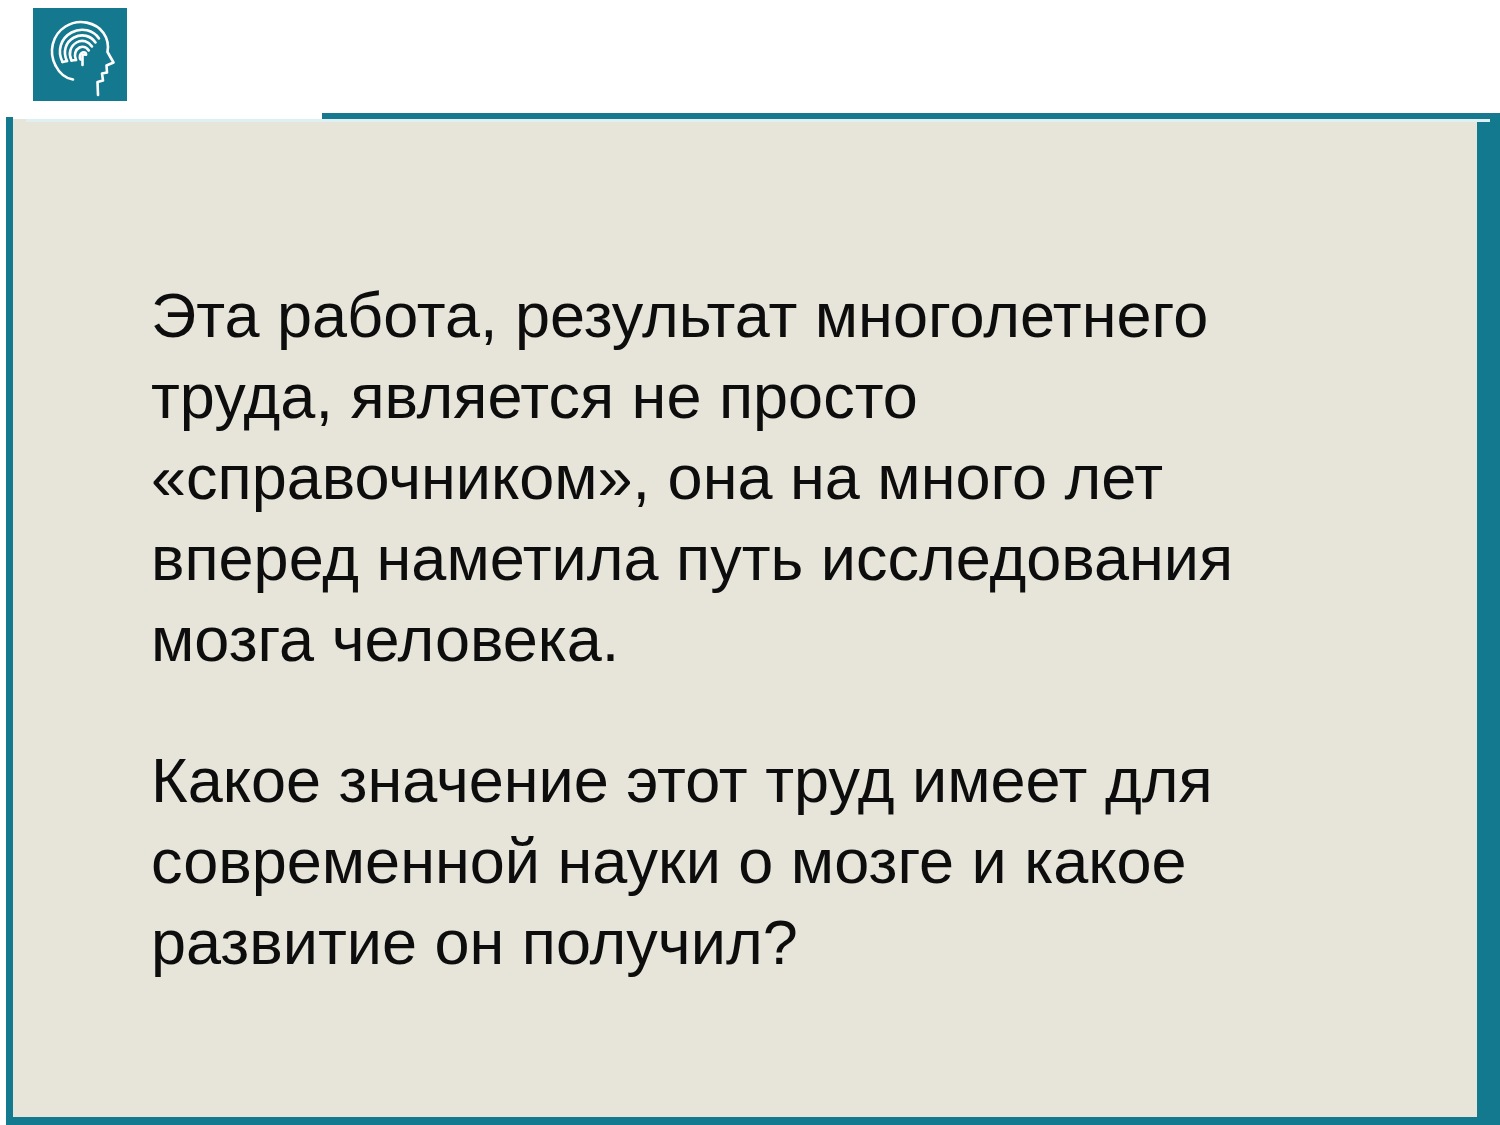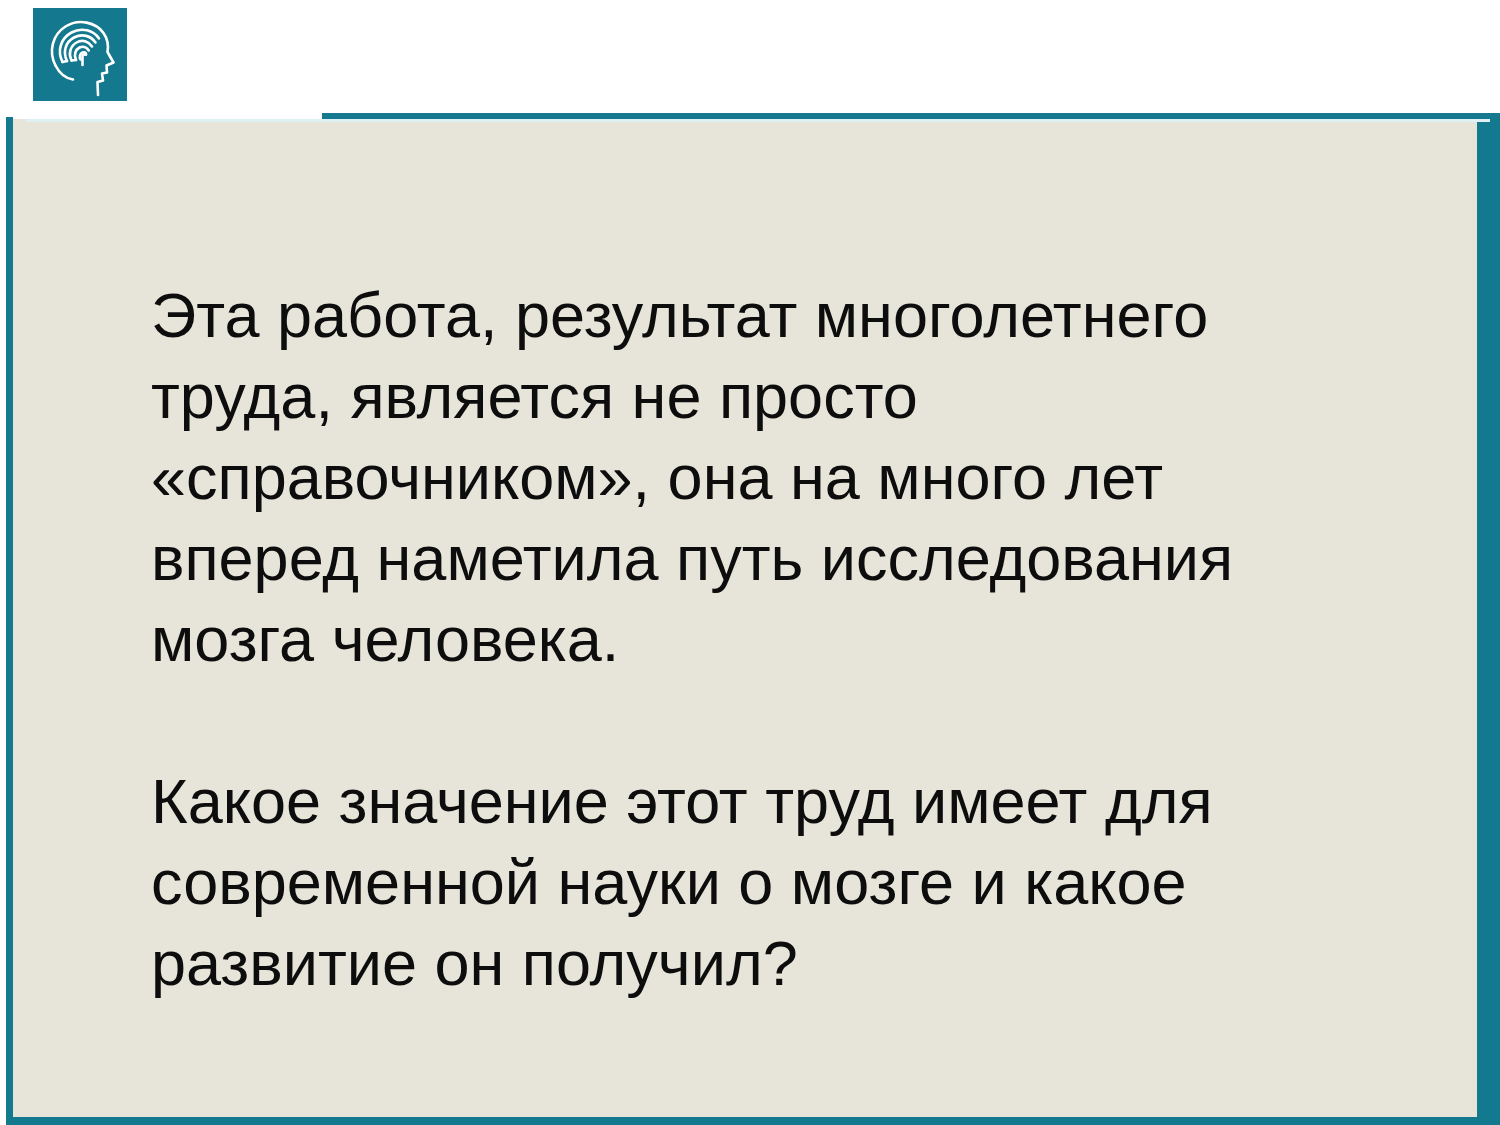--- a/index.html
+++ b/index.html
@@ -97,21 +97,21 @@
   }
   .para {
     margin: 0;
     color: #0d0d0d;
     font-size: 63px;
     line-height: 81px;
     font-weight: 400;
     letter-spacing: 0px;
     white-space: pre-wrap;
   }
-  .para + .para { margin-top: 81px; }
+  .para + .para { margin-top: 60px; }
 </style>
 </head>
 <body>
 
 <div id="slide">
 
   <div id="logo-box">
     <svg viewBox="0 0 94 93" xmlns="http://www.w3.org/2000/svg">
 
       <g fill="none" stroke="#ffffff" stroke-width="2.6" stroke-linecap="round" stroke-linejoin="round">

